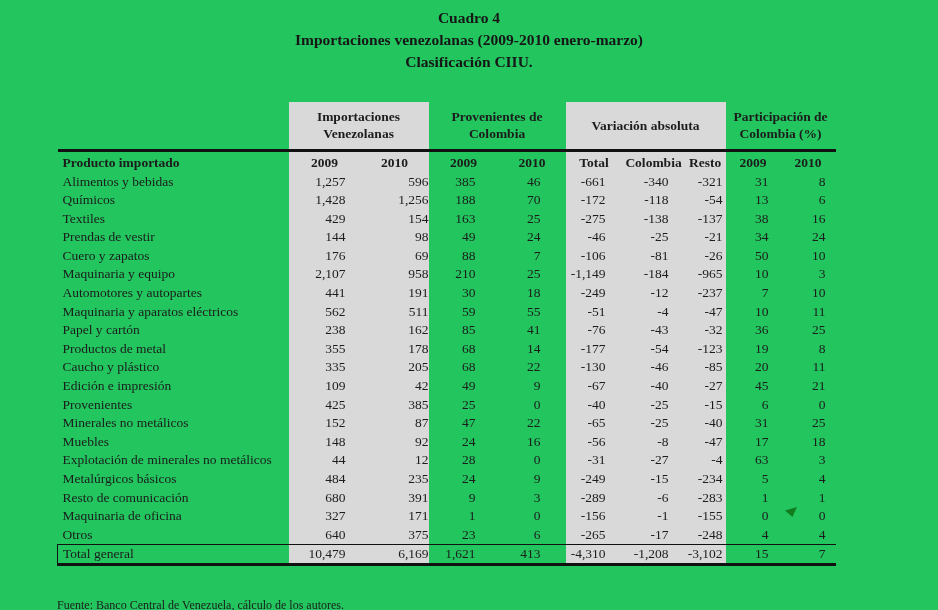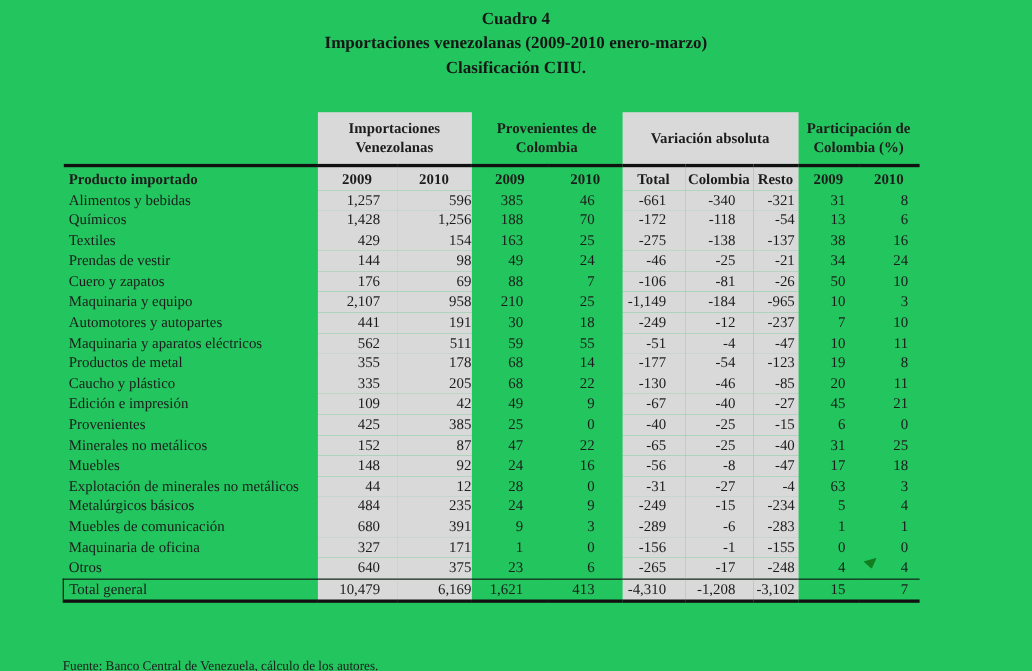--- a/index.html
+++ b/index.html
@@ -192,20 +192,32 @@
       <td class="num shaded p-iv2">511</td>
       <td class="num p-pc1">59</td>
       <td class="num p-pc2">55</td>
       <td class="num shaded p-va1">-51</td>
       <td class="num shaded p-va2">-4</td>
       <td class="num shaded p-va3">-47</td>
       <td class="num p-pt1">10</td>
       <td class="num p-pt2">11</td>
     </tr>
         <tr class="data-row">
+      <td class="c-name">Papel y cartón</td>
+      <td class="num shaded p-iv1">238</td>
+      <td class="num shaded p-iv2">162</td>
+      <td class="num p-pc1">85</td>
+      <td class="num p-pc2">41</td>
+      <td class="num shaded p-va1">-76</td>
+      <td class="num shaded p-va2">-43</td>
+      <td class="num shaded p-va3">-32</td>
+      <td class="num p-pt1">36</td>
+      <td class="num p-pt2">25</td>
+    </tr>
+        <tr class="data-row">
       <td class="c-name">Productos de metal</td>
       <td class="num shaded p-iv1">355</td>
       <td class="num shaded p-iv2">178</td>
       <td class="num p-pc1">68</td>
       <td class="num p-pc2">14</td>
       <td class="num shaded p-va1">-177</td>
       <td class="num shaded p-va2">-54</td>
       <td class="num shaded p-va3">-123</td>
       <td class="num p-pt1">19</td>
       <td class="num p-pt2">8</td>
@@ -288,21 +300,21 @@
       <td class="num shaded p-iv2">235</td>
       <td class="num p-pc1">24</td>
       <td class="num p-pc2">9</td>
       <td class="num shaded p-va1">-249</td>
       <td class="num shaded p-va2">-15</td>
       <td class="num shaded p-va3">-234</td>
       <td class="num p-pt1">5</td>
       <td class="num p-pt2">4</td>
     </tr>
         <tr class="data-row">
-      <td class="c-name">Muebles de comunicación</td>
+      <td class="c-name">Resto de comunicación</td>
       <td class="num shaded p-iv1">680</td>
       <td class="num shaded p-iv2">391</td>
       <td class="num p-pc1">9</td>
       <td class="num p-pc2">3</td>
       <td class="num shaded p-va1">-289</td>
       <td class="num shaded p-va2">-6</td>
       <td class="num shaded p-va3">-283</td>
       <td class="num p-pt1">1</td>
       <td class="num p-pt2">1</td>
     </tr>

